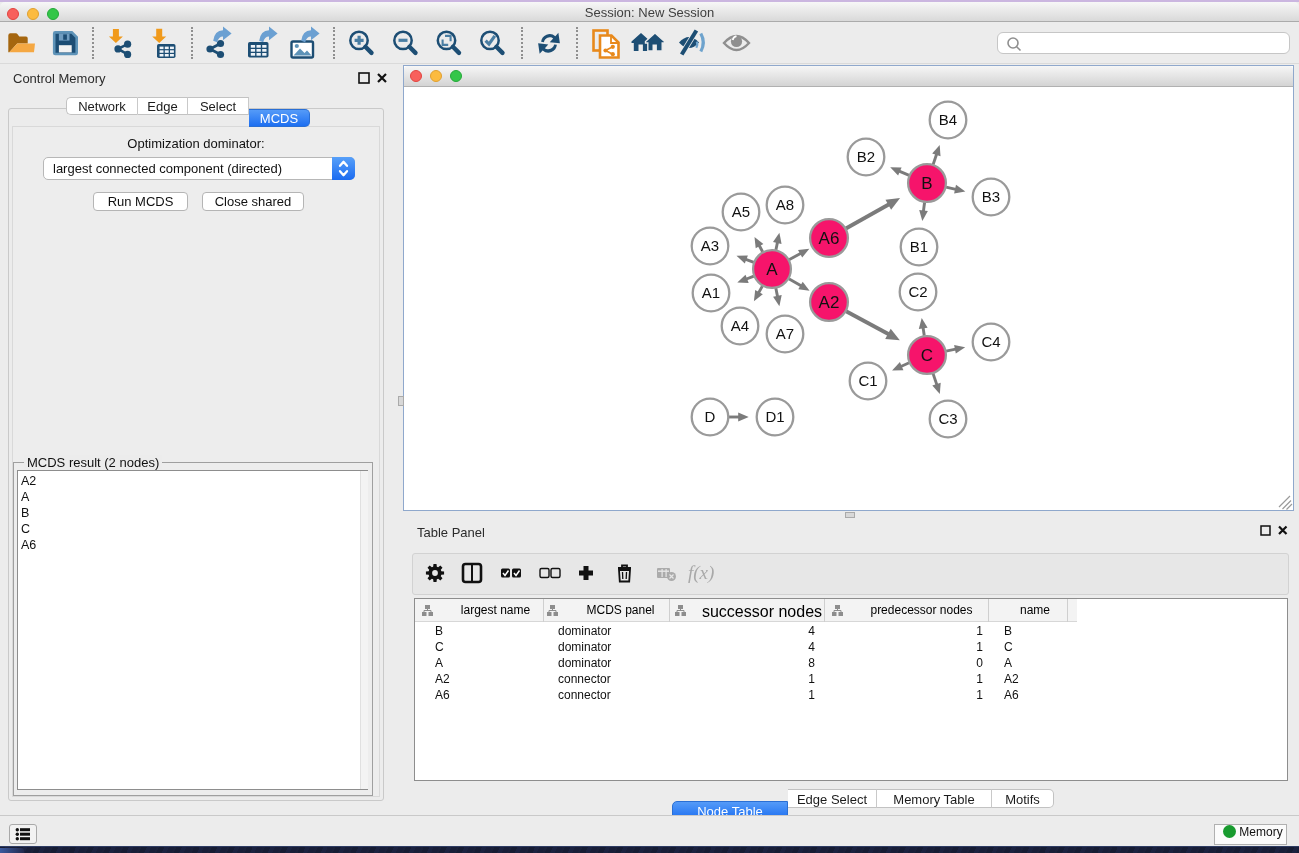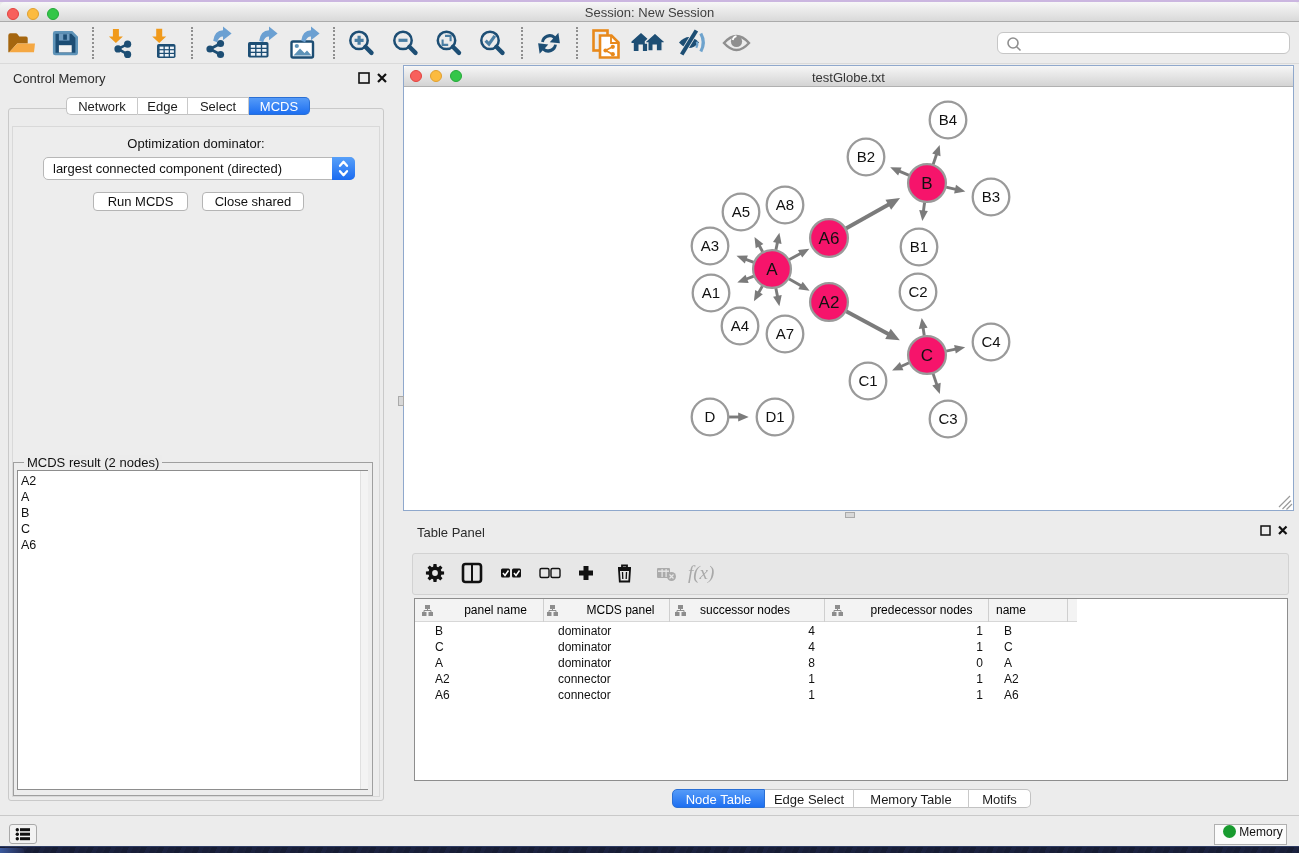--- a/index.html
+++ b/index.html
@@ -17,21 +17,21 @@
 
 #cptitle { left:13px; top:71px; font-size:13px; color:#2b2b2b; }
 #cpbox { left:8px; top:108px; width:376px; height:693px; border:1px solid #c9c9c9; border-radius:3px; background:#ececec; }
 #cpbox2 { left:12px; top:126px; width:368px; height:671px; border:1px solid #d9d9d9; background:#ededed; }
 .tabstrip { position:absolute; display:flex; }
 .tab { height:18px; line-height:18px; text-align:center; background:#fff;
   border-top:1px solid #c2c2c2; border-bottom:1px solid #c2c2c2; border-right:1px solid #c9c9c9;
   font-size:13px; color:#1c1c1c; }
 .tab.first { border-left:1px solid #c2c2c2; border-radius:5px 0 0 5px; }
 .tab.last { border-radius:0 5px 5px 0; border-right:1px solid #c2c2c2; }
-.tab.sel { background:linear-gradient(#559bf8,#1d6ff1); color:#fff; border-color:#2a6fd4; }
+.tab.sel { background:linear-gradient(#559bf8,#1d6ff1); color:#fff; border-color:#2a6fd4;margin-top:12px; }
 #optlabel { left:8px; top:136px; width:376px; text-align:center; font-size:13px; color:#111; }
 #dropdown { left:43px; top:157px; width:312px; height:23px; background:#fff; border:1px solid #b7b7b7; border-radius:5px; font-size:13px; color:#111; line-height:21px; padding-left:9px; }
 #ddspin { right:-1px; top:-1px; width:23px; height:23px; border-radius:0 5px 5px 0; background:linear-gradient(#57a0f9,#1b6bf0); }
 .btn { position:absolute; height:19px; background:#fff; border:1px solid #b5b5b5; border-radius:4px; font-size:13px; color:#111; text-align:center; line-height:17px; }
 #groupbox { left:13px; top:462px; width:360px; height:334px; border:1px solid #9f9f9f; }
 #grouplabel { left:24px; top:455px; background:#ececec; padding:0 3px; font-size:13px; color:#111; }
 #mcdslist { left:17px; top:470px; width:351px; height:320px; background:#fff; border:1px solid #8d8d8d; font-size:13px; color:#111; }
 #mcdslist { padding-top:2px; } #mcdslist div { padding-left:3px; height:16px; line-height:16px; font-size:12.5px; }
 #listscroll { left:359.5px; top:471px; width:8px; height:318px; background:#f3f3f3; border-left:1px solid #e0e0e0; }
 
@@ -235,21 +235,20 @@
     <div>A6</div>
   </div>
 <div class="abs" id="listscroll"></div>
 
 <div class="abs" id="netwin">
   <div class="abs" id="nettitle">
     <div class="tl" style="left:6px;background:#f8605c;border:1px solid #e2443f;"></div>
     <div class="tl" style="left:26px;background:#fcbb40;border:1px solid #e0a030;"></div>
     <div class="tl" style="left:46px;background:#34c649;border:1px solid #24a939;"></div>
   </div>
-  <div class="abs" id="netname">testGlobe.txt</div>
   <svg class="abs" id="graph" width="889" height="423">
 <line x1="358.7" y1="165.0" x2="354.6" y2="157.3" stroke="#7b7b7b" stroke-width="2.9"></line>
 <polygon points="350.5,149.9 359.4,157.0 351.7,161.2" fill="#7b7b7b"></polygon>
 <line x1="371.9" y1="163.0" x2="373.7" y2="154.1" stroke="#7b7b7b" stroke-width="2.9"></line>
 <polygon points="375.4,145.7 377.6,156.9 369.0,155.1" fill="#7b7b7b"></polygon>
 <line x1="349.8" y1="175.3" x2="340.5" y2="171.8" stroke="#7b7b7b" stroke-width="2.9"></line>
 <polygon points="332.5,168.8 343.9,168.4 340.8,176.6" fill="#7b7b7b"></polygon>
 <line x1="349.9" y1="189.1" x2="341.2" y2="192.5" stroke="#7b7b7b" stroke-width="2.9"></line>
 <polygon points="333.3,195.6 341.5,187.7 344.7,195.9" fill="#7b7b7b"></polygon>
 <line x1="358.5" y1="198.9" x2="354.0" y2="206.9" stroke="#7b7b7b" stroke-width="2.9"></line>
@@ -406,25 +405,25 @@
           <path d="M5.5 4 L5.5 6 M2 7 L2 5.5 L9 5.5 L9 7" stroke="#8d8d8d" fill="none"></path>
         </g>
       <g transform="translate(417,6)">
           <rect x="3" y="0" width="5" height="4"></rect>
           <rect x="0" y="7" width="4.5" height="4"></rect>
           <rect x="6.5" y="7" width="4.5" height="4"></rect>
           <path d="M5.5 4 L5.5 6 M2 7 L2 5.5 L9 5.5 L9 7" stroke="#8d8d8d" fill="none"></path>
         </g>
     </g>
   </svg>
-  <div class="hlab" style="left:33px;width:95px;text-align:center;font-size:12px">panel name</div>
+  <div class="hlab" style="left:33px;width:95px;text-align:center;font-size:12px">largest name</div>
   <div class="hlab" style="left:158px;width:95px;text-align:center;font-size:12px">MCDS panel</div>
-  <div class="hlab" style="left:285px;width:124px;font-size:12px">successor nodes</div>
+  <div class="hlab" style="left:285px;width:124px;text-align:center;font-size:16px">successor nodes</div>
   <div class="hlab" style="left:440px;width:133px;text-align:center;font-size:12px">predecessor nodes</div>
-  <div class="hlab" style="left:581px;width:85px;text-align:left;font-size:12px">name</div>
+  <div class="hlab" style="left:550px;width:85px;text-align:right;font-size:12px">name</div>
   <div class="trow" style="top:24px">
       <span class="cell" style="left:20px">B</span>
       <span class="cell" style="left:143px">dominator</span>
       <span class="cell" style="left:300px;width:100px;text-align:right">4</span>
       <span class="cell" style="left:468px;width:100px;text-align:right">1</span>
       <span class="cell" style="left:589px">B</span>
     </div>
   <div class="trow" style="top:40px">
       <span class="cell" style="left:20px">C</span>
       <span class="cell" style="left:143px">dominator</span>
@@ -449,21 +448,21 @@
   <div class="trow" style="top:88px">
       <span class="cell" style="left:20px">A6</span>
       <span class="cell" style="left:143px">connector</span>
       <span class="cell" style="left:300px;width:100px;text-align:right">1</span>
       <span class="cell" style="left:468px;width:100px;text-align:right">1</span>
       <span class="cell" style="left:589px">A6</span>
     </div>
 </div>
 <div class="abs" id="btabs">
   <div class="tabstrip" style="left:0;top:0">
-    <div class="tab first sel" style="width:93px">Node Table</div>
+    <div class="tab first sel" style="width:116px">Node Table</div>
     <div class="tab" style="width:89px">Edge Select</div>
     <div class="tab" style="width:115px">Memory Table</div>
     <div class="tab last" style="width:62px">Motifs</div>
   </div>
 </div>
 <div class="abs" id="statusline"></div>
 <div class="abs" id="statusbar"></div>
 <div class="abs" id="listbtn">
     <svg width="26" height="18">
   <g fill="#111">

